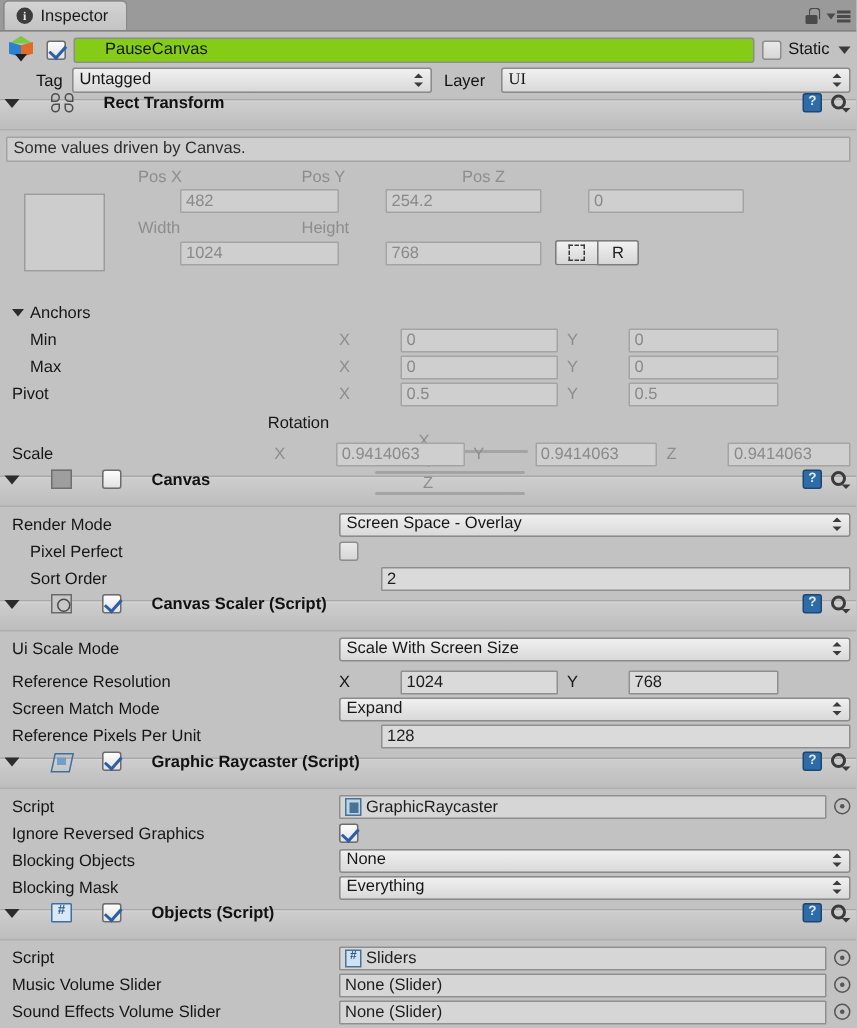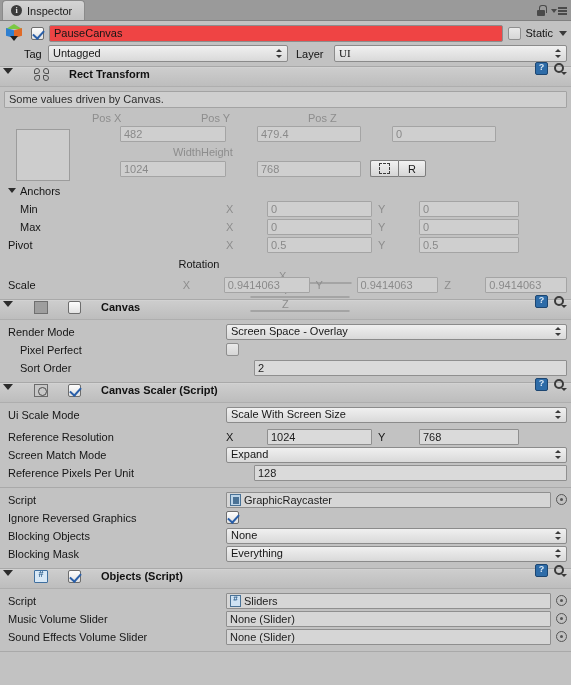--- a/index.html
+++ b/index.html
@@ -81,23 +81,23 @@
     background: linear-gradient(#fdfdfd, #e2e2e2);
     border: 1px solid #6d6d6d; border-radius: 2px; position: relative;
   }
   .chk.on::after {
     content: ""; position: absolute; left: 3px; top: 0px;
     width: 5px; height: 9px; border: solid #2a5fa8;
     border-width: 0 2px 2px 0; transform: rotate(42deg);
   }
   .chk.grey { background: linear-gradient(#e9e9e9,#d6d6d6); border-color: #8e8e8e; }
   .namefield {
-    flex: 1; height: 17px; background: #ef4444;
+    flex: 1; height: 17px; background: #84cc16;
     border: 1px solid #8d8d8d; border-radius: 2px;
-    padding: 0 4px; line-height: 15px; font-size: 11px; color: #161616;
+    padding: 0 20px; line-height: 15px; font-size: 11px; color: #161616;
   }
   .static-wrap { display: flex; align-items: center; gap: 4px; flex: none; }
   .static-wrap .lbl { font-size: 11px; }
   .static-arrow {
     width: 0; height: 0; border-left: 4px solid transparent;
     border-right: 4px solid transparent; border-top: 5px solid #3a3a3a;
     margin-left: 2px;
   }
   .obj-row2 { display: flex; align-items: center; gap: 4px; margin-top: 3px; height: 17px; }
   .obj-row2 .lbl { font-size: 11px; }
@@ -110,21 +110,21 @@
   .dropdown .dtxt { flex: 1; overflow: hidden; white-space: nowrap; line-height: 15px; }
   .updown { width: 8px; height: 11px; position: relative; flex: none; }
   .updown::before { content:""; position:absolute; left:1px; top:1px; width:0;height:0;
     border-left:3px solid transparent;border-right:3px solid transparent;border-bottom:3.5px solid #3a3a3a; }
   .updown::after { content:""; position:absolute; left:1px; bottom:1px; width:0;height:0;
     border-left:3px solid transparent;border-right:3px solid transparent;border-top:3.5px solid #3a3a3a; }
 
   
   .comp { border-bottom: 1px solid #a9a9a9; background: #c2c2c2; }
   .comp-head {
-    height: 20px; display: flex; gap: 20px;
+    height: 20px; display: flex; align-items: center; gap: 20px;
     padding: 0 4px 17px 3px;
     background: linear-gradient(#cdcdcd,#bdbdbd);
     border-bottom: 1px solid #aeaeae;
     border-top: 1px solid #d2d2d2;
   }
   .foldout {
     width: 0; height: 0; flex: none;
     border-left: 5px solid transparent; border-right: 5px solid transparent;
     border-top: 6px solid #2c2c2c; margin-right: 1px;
   }
@@ -344,41 +344,41 @@
       <div class="rt-main">
         <div class="rt-anchorbox"></div>
         <div class="rt-cols">
           <div class="rt-hdr">
             <span style="width:109px;">Pos X</span>
             <span style="width:107px;">Pos Y</span>
             <span>Pos Z</span>
           </div>
           <div style="display:flex;gap:3px;margin-bottom:4px;">
             <span class="field dim" style="width:106px;">482</span>
-            <span class="field dim" style="width:104px;">479.4</span>
+            <span class="field dim" style="width:104px;">254.2</span>
             <span class="field dim" style="width:104px;">0</span>
           </div>
           <div class="rt-hdr">
-            <span style="width:109px;text-align:right;">Width</span>
+            <span style="width:109px;">Width</span>
             <span>Height</span>
           </div>
           <div style="display:flex;gap:3px;align-items:center;">
             <span class="field dim" style="width:106px;">1024</span>
             <span class="field dim" style="width:104px;">768</span>
             <span class="pz-btns">
               <span class="pz-btn left">
                   <span class="dashbox"></span>
                 </span>
               <span class="pz-btn right">R</span>
             </span>
           </div>
         </div>
       </div>
 
-      <div class="row" style="margin-top:1px;">
+      <div class="row" style="margin-top:19px;">
         <span class="lab" style="display:flex;align-items:center;padding-left:4px;">
           <span class="sub-fold"></span>
           <span>Anchors</span>
         </span>
       </div>
       <div class="row">
         <span class="lab lab-2">Min</span>
         <span class="axis dim">X</span>
         <span class="field dim" style="width:105px;">0</span>
         <span class="axis dim" style="margin-left:6px;">Y</span>
@@ -489,20 +489,33 @@
         </span>
       </div>
       <div class="row">
         <span class="lab lab-1">Reference Pixels Per Unit</span>
         <span class="field light" style="flex:1;">128</span>
       </div>
     </div>
   </div>
 
   <div class="comp">
+    <div class="comp-head">
+      <span class="foldout"></span>
+      <span class="ci-ray"></span>
+      <span class="chk on"></span>
+      <span class="comp-title">Graphic Raycaster (Script)</span>
+      <span class="comp-head-right">
+        <span class="help-icon"></span>
+        <span class="gear-icon">
+            <span class="g1"></span>
+            <span class="g2"></span>
+          </span>
+      </span>
+    </div>
     <div class="comp-body">
       <div class="row">
         <span class="lab lab-1">Script</span>
         <span class="objfield-wrap">
           <span class="objfield">
             <span class="script-mini gr"></span>
             <span>GraphicRaycaster</span>
           </span>
           <span class="picker"></span>
         </span>

